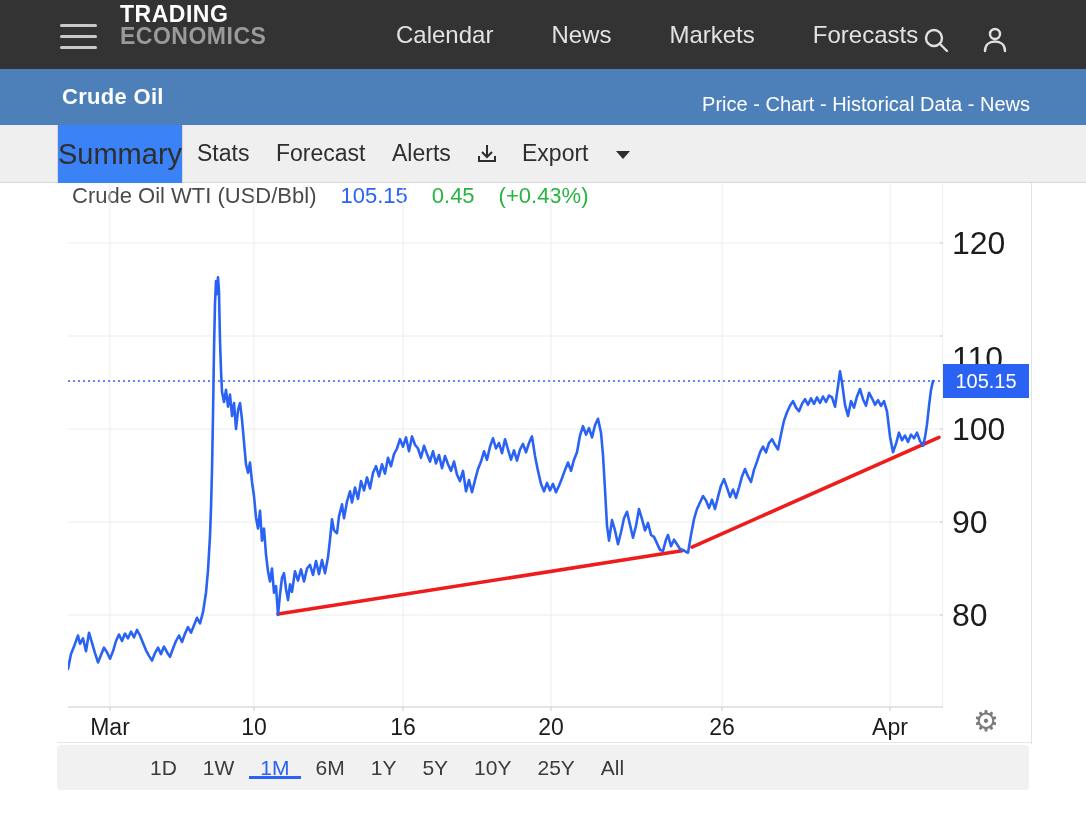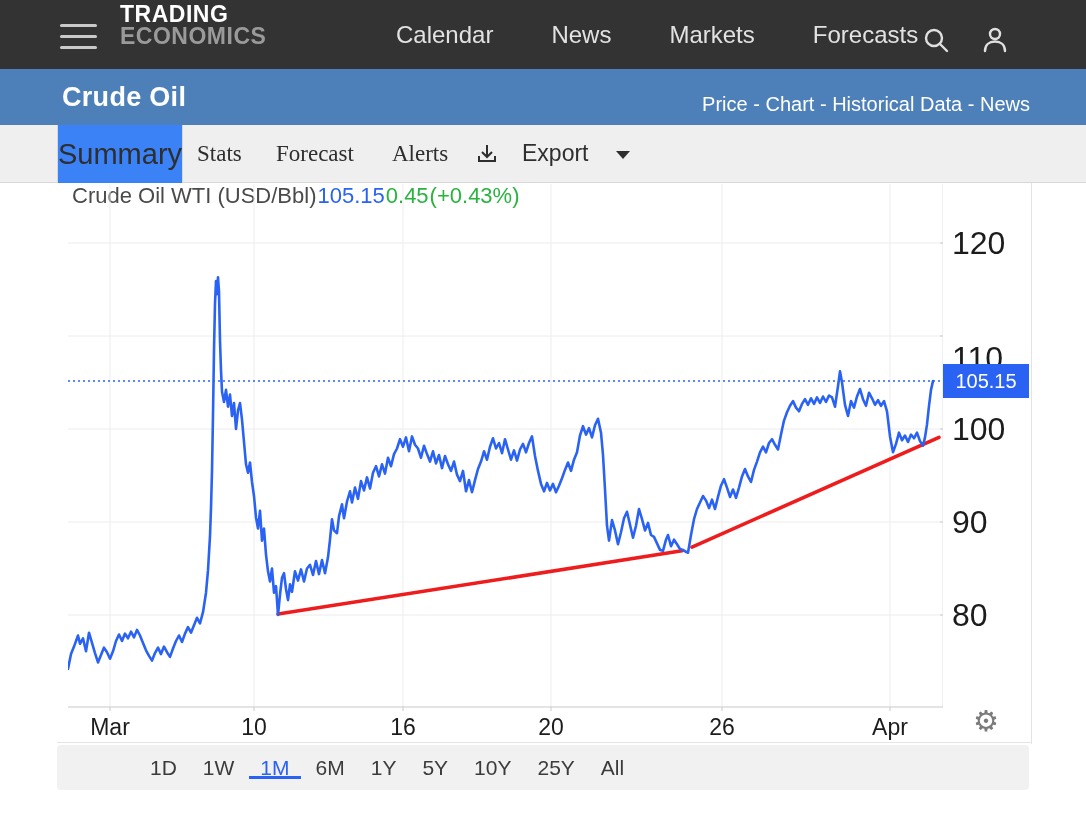--- a/index.html
+++ b/index.html
@@ -14,40 +14,40 @@
   .hamburger i{display:block;width:37px;height:3px;background:#c9c9c9;border-radius:2px;margin-bottom:8px;}
   .logo{position:absolute;left:120px;top:2px;line-height:24px;font-weight:bold;font-size:23px;letter-spacing:0.5px;cursor:pointer;}
   .logo-top{color:#ffffff;}
   .logo-bottom{color:#9a9a9a;margin-top:-2px;}
   .nav-links{position:absolute;left:396px;top:0;height:69px;display:flex;align-items:center;gap:58px;}
   .nav-link{color:#e2e2e2;font-size:24px;cursor:pointer;}
   .nav-icon{position:absolute;top:25px;cursor:pointer;}
   
   .bluebar{position:absolute;left:0;top:69px;width:1086px;height:56px;background:#4d80b9;}
   .page-title{position:absolute;left:62px;top:0;height:56px;display:flex;align-items:center;
-    color:#ffffff;font-size:27px;font-weight:bold;letter-spacing:0.3px;}
+    color:#ffffff;font-size:22px;font-weight:bold;letter-spacing:0.3px;}
   .header-links{position:absolute;right:56px;top:0;height:71px;display:flex;align-items:center;
     color:#ffffff;font-size:20px;}
   .header-links .hl{cursor:pointer;}
   .header-links .sep{white-space:pre;}
   
   .tabstrip{position:absolute;left:0;top:125px;width:1086px;height:58px;background:#efefef;
     border-bottom:1px solid #d8d8d8;box-sizing:border-box;}
   .tab-active{position:absolute;left:57px;top:0;width:126px;height:58px;background:#3b82f6;
     border-left:1px solid #d8d8d8;border-right:1px solid #d8d8d8;box-sizing:border-box;
     display:flex;align-items:center;justify-content:center;font-size:29px;color:#2e2e2e;cursor:pointer;}
   .tab-plain{position:absolute;top:0;height:57px;display:flex;align-items:center;
-    font-size:23px;color:#2e2e2e;cursor:pointer;font-family:Liberation Serif, serif;}
+    font-size:23px;color:#2e2e2e;cursor:pointer;}
   .export{position:absolute;left:476px;top:0;height:57px;display:flex;align-items:center;gap:24px;
     font-size:23px;color:#2e2e2e;cursor:pointer;}
   .caret{width:0;height:0;border-left:7px solid transparent;border-right:7px solid transparent;
     border-top:8px solid #2e2e2e;margin-left:4px;margin-top:3px;}
   
   .chart-card{position:absolute;left:0;top:183px;width:1086px;height:561px;background:#ffffff;}
-  .chart-title-row{position:absolute;left:72px;top:0;height:26px;display:flex;align-items:baseline;gap:1px;
+  .chart-title-row{position:absolute;left:72px;top:0;height:26px;display:flex;align-items:baseline;gap:24px;
     font-size:22px;white-space:nowrap;}
   .ct{color:#4a4a4a;}
   .cv{color:#2a63f3;}
   .cg{color:#28b43e;}
   #plot-svg{position:absolute;left:68px;top:1px;}
   .ylabel{position:absolute;left:952px;width:90px;height:30px;line-height:30px;
     font-size:32px;color:#1c1c1c;text-align:left;}
   .xlabel{position:absolute;width:90px;height:30px;line-height:30px;top:529px;
     font-size:23px;color:#1c1c1c;text-align:center;}
   .price-badge{position:absolute;left:943px;top:181px;width:86px;height:34px;background:#2a63f3;

